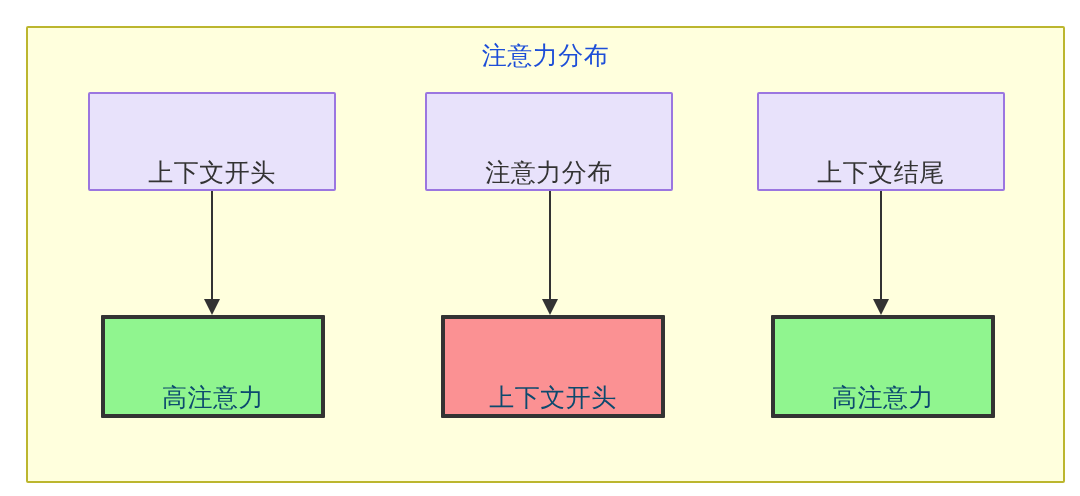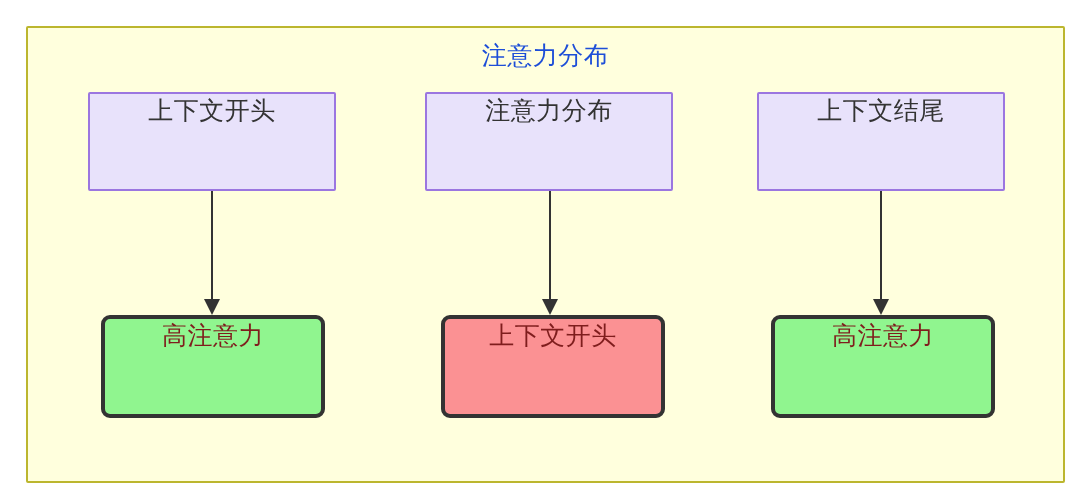--- a/index.html
+++ b/index.html
@@ -46,21 +46,21 @@
     color: #1d4ed8;
     letter-spacing: 0.5px;
     white-space: nowrap;
   }
 
   
   .node {
     position: absolute;
     box-sizing: border-box;
     display: flex;
-    align-items: flex-start;
+    align-items: flex-end;
     justify-content: center;
     text-align: center;
   }
 
   .node-top {
     width: 248px;
     height: 99px;
     background: #e8e2fb;
     border: 2px solid #9b76e0;
     border-radius: 2px;
@@ -71,23 +71,23 @@
 
   .node-top.col1 { left: 88px;  top: 92px; }
   .node-top.col2 { left: 425px; top: 92px; }
   .node-top.col3 { left: 757px; top: 92px; font-family: Liberation Mono, monospace; }
 
   
   .node-bottom {
     width: 224px;
     height: 103px;
     border: 4px solid #333333;
-    border-radius: 9px;
+    border-radius: 1px;
     font-size: 25px;
-    color: #7f1d1d;
+    color: #0c4a6e;
     letter-spacing: 0.5px;
   }
 
   .node-bottom.fill-green { background: #90f58f; }
   .node-bottom.fill-red   { background: #fb9193; }
 
   .node-bottom.col1 { left: 101px; top: 315px; }
   .node-bottom.col2 { left: 441px; top: 315px; }
   .node-bottom.col3 { left: 771px; top: 315px; }
 

